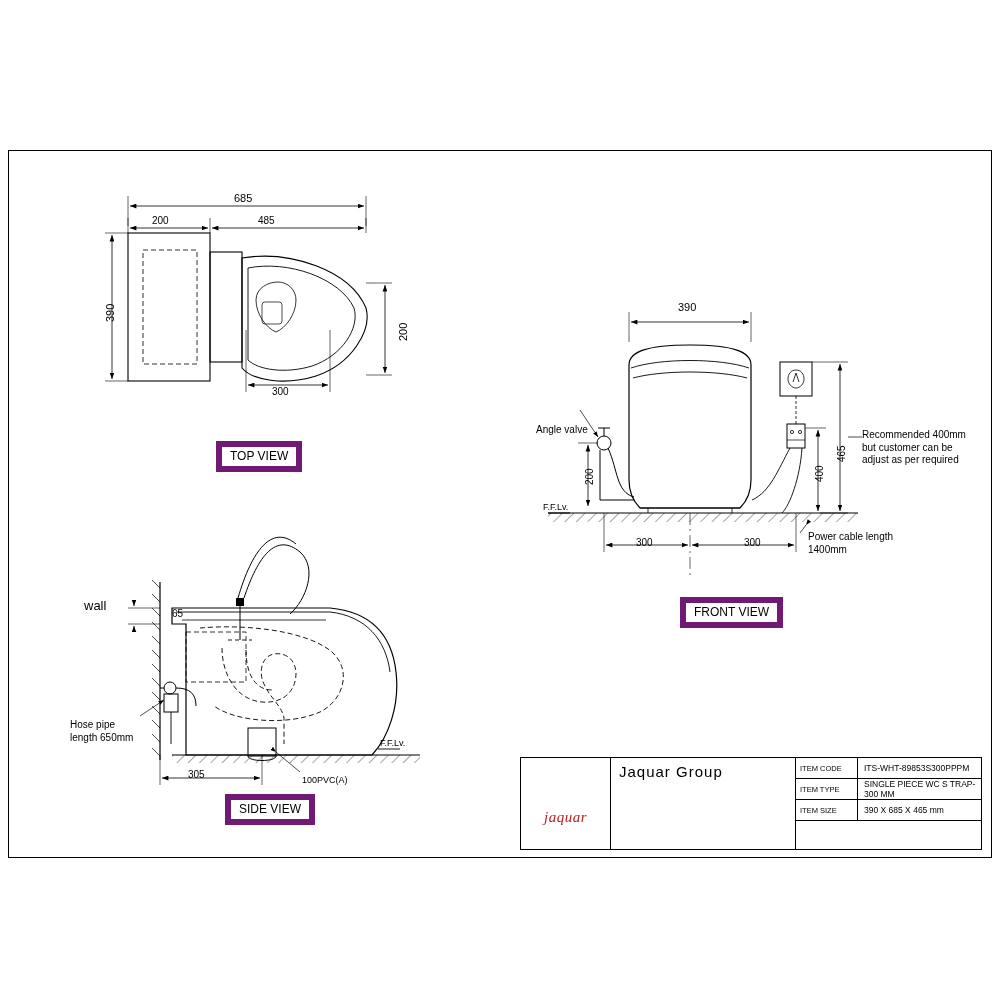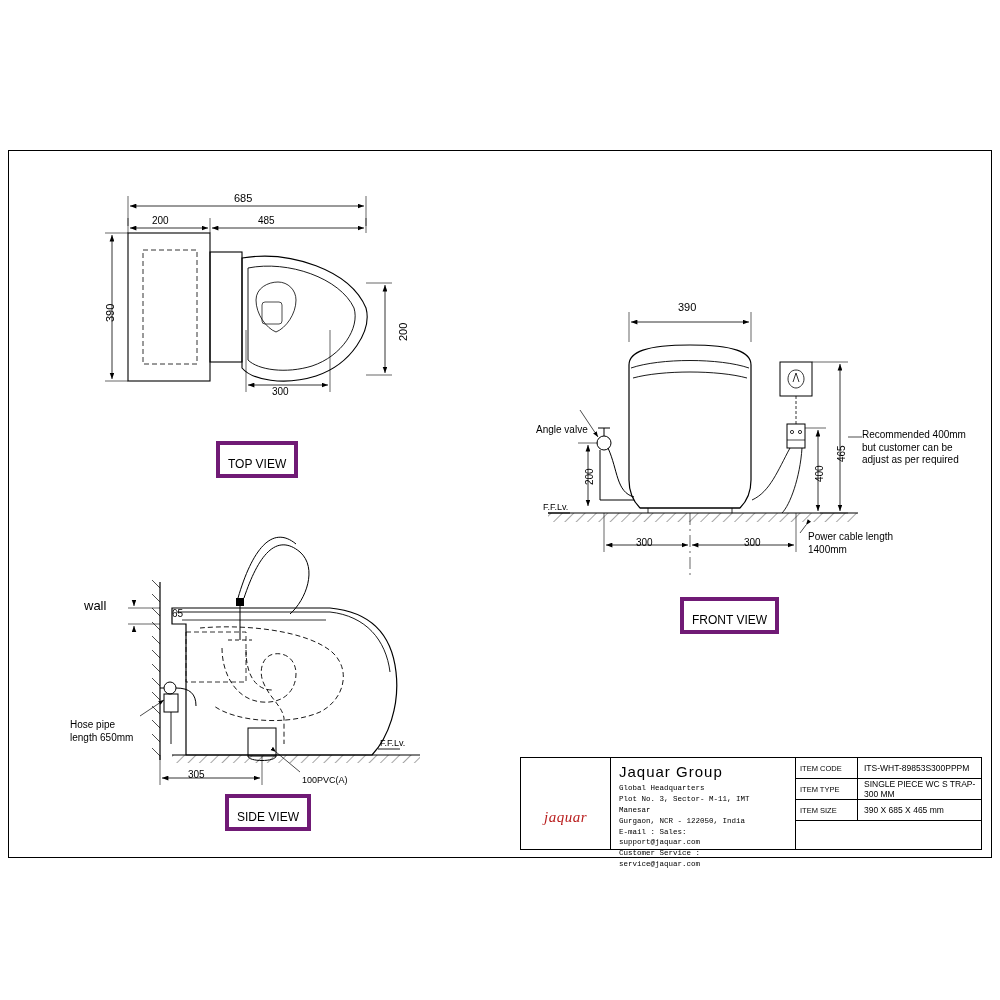--- a/index.html
+++ b/index.html
@@ -39,23 +39,23 @@
     position: absolute;
     font-size: 11px;
     line-height: 1.25;
     white-space: pre;
     letter-spacing: 0px;
   }
   .lbl.sm { font-size: 10px; }
   .lbl.xs { font-size: 9px; }
   .boxed {
     position: absolute;
-    border: 4px solid #701a75;
+    border: 6px solid #701a75;
     font-size: 12px;
-    padding: 12px 8px 3px 8px;
+    padding: 2px 8px 3px 8px;
     background: #fff;
     white-space: nowrap;
   }
   .vert {
     transform: rotate(-90deg);
     transform-origin: left top;
   }
   
   .titleblock {
     position: absolute;
@@ -359,27 +359,20 @@
   <div class="lbl xs" style="left:380px; top:738px;">F.F.Lv.</div>
   <div class="boxed" style="left:225px; top:794px;">SIDE VIEW</div>
 
   <div class="titleblock">
     <div class="tb-logo">
       <div style="height:26px;"></div>
       <div class="wordmark">jaquar</div>
     </div>
     <div class="tb-mid">
       <div class="company">Jaquar Group</div>
-      <div class="addr">
-        <div>Global  Headquarters</div>
-        <div>Plot No. 3, Sector- M-11, IMT Manesar</div>
-        <div>Gurgaon, NCR - 122050, India</div>
-        <div>E-mail : Sales:  support@jaquar.com</div>
-        <div>Customer Service :  service@jaquar.com</div>
-      </div>
     </div>
     <div class="tb-right">
       <div class="tb-row">
         <div class="k">ITEM CODE</div>
         <div class="v">ITS-WHT-89853S300PPPM</div>
       </div>
       <div class="tb-row">
         <div class="k">ITEM TYPE</div>
         <div class="v">SINGLE PIECE WC S TRAP-300 MM</div>
       </div>

